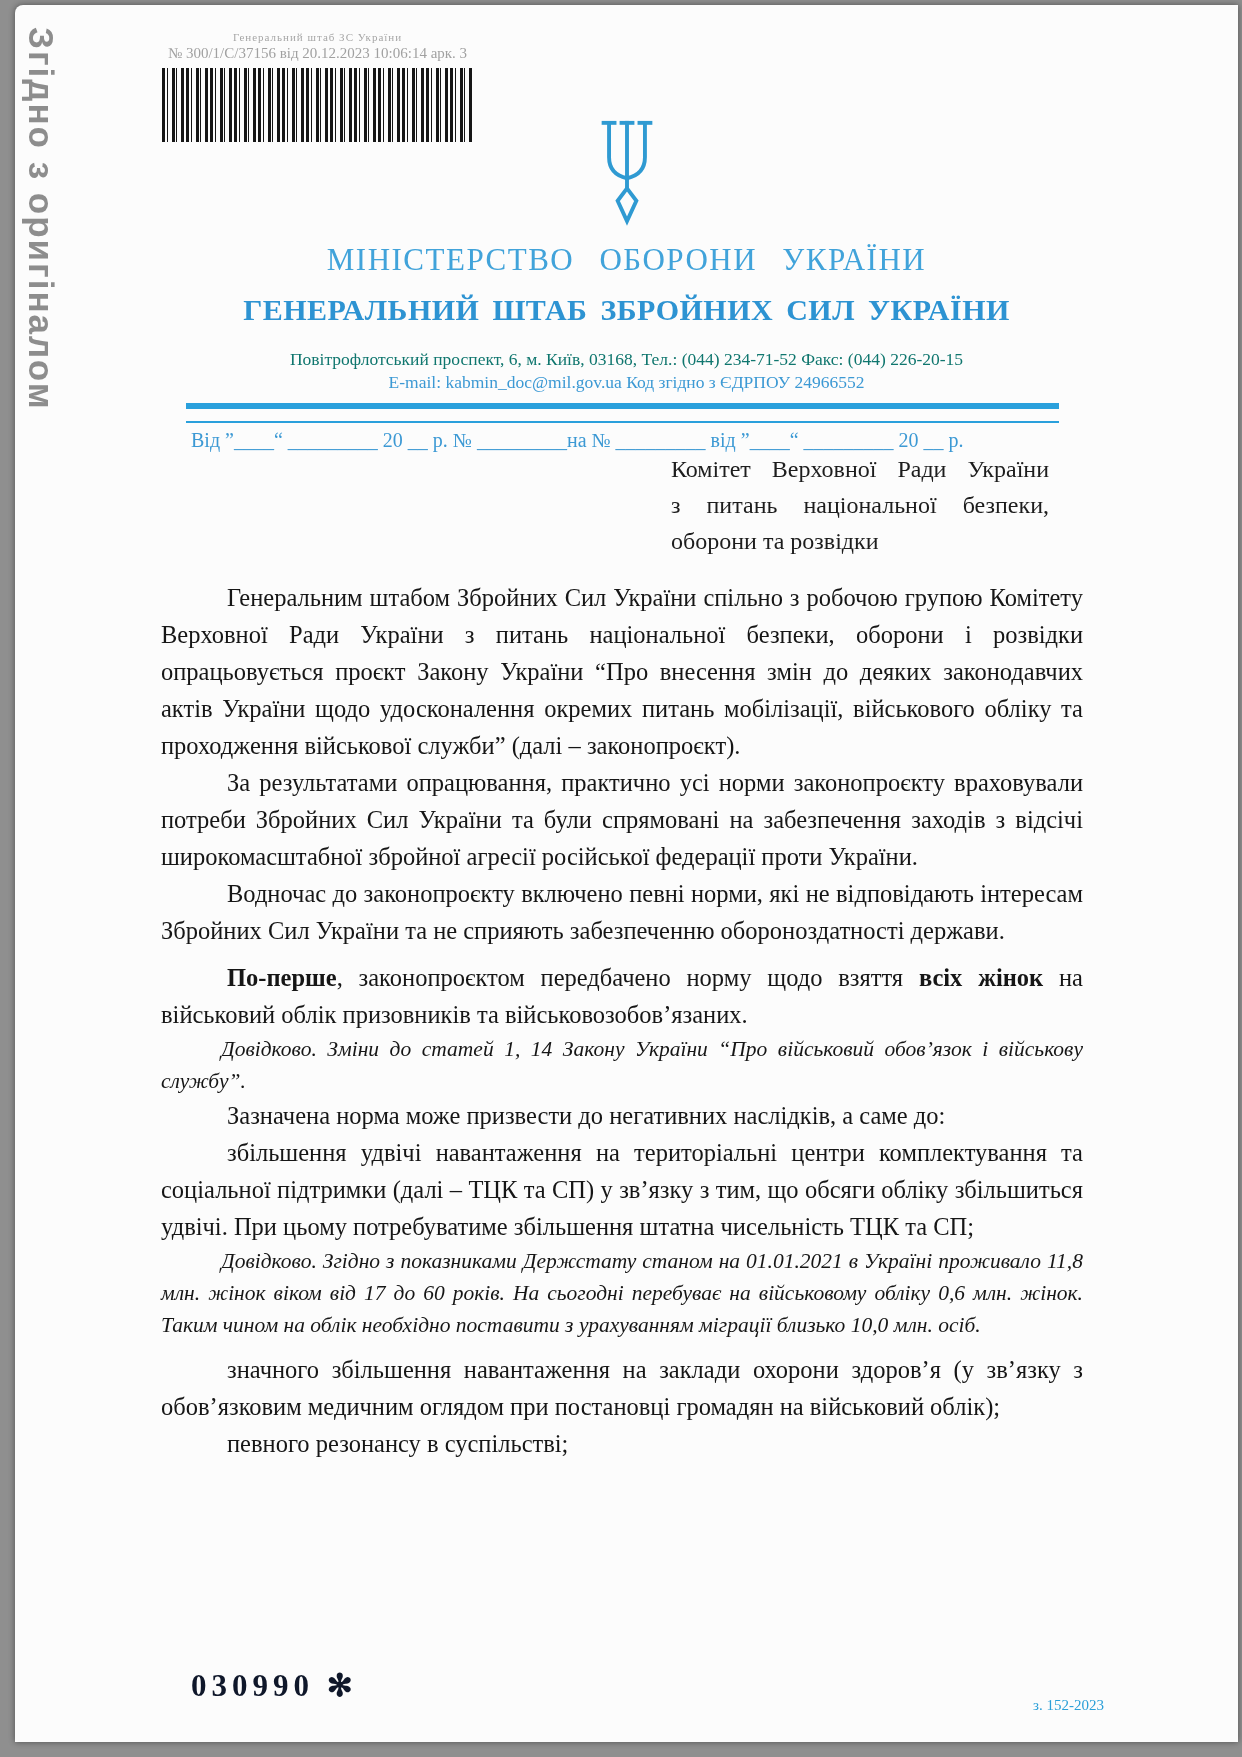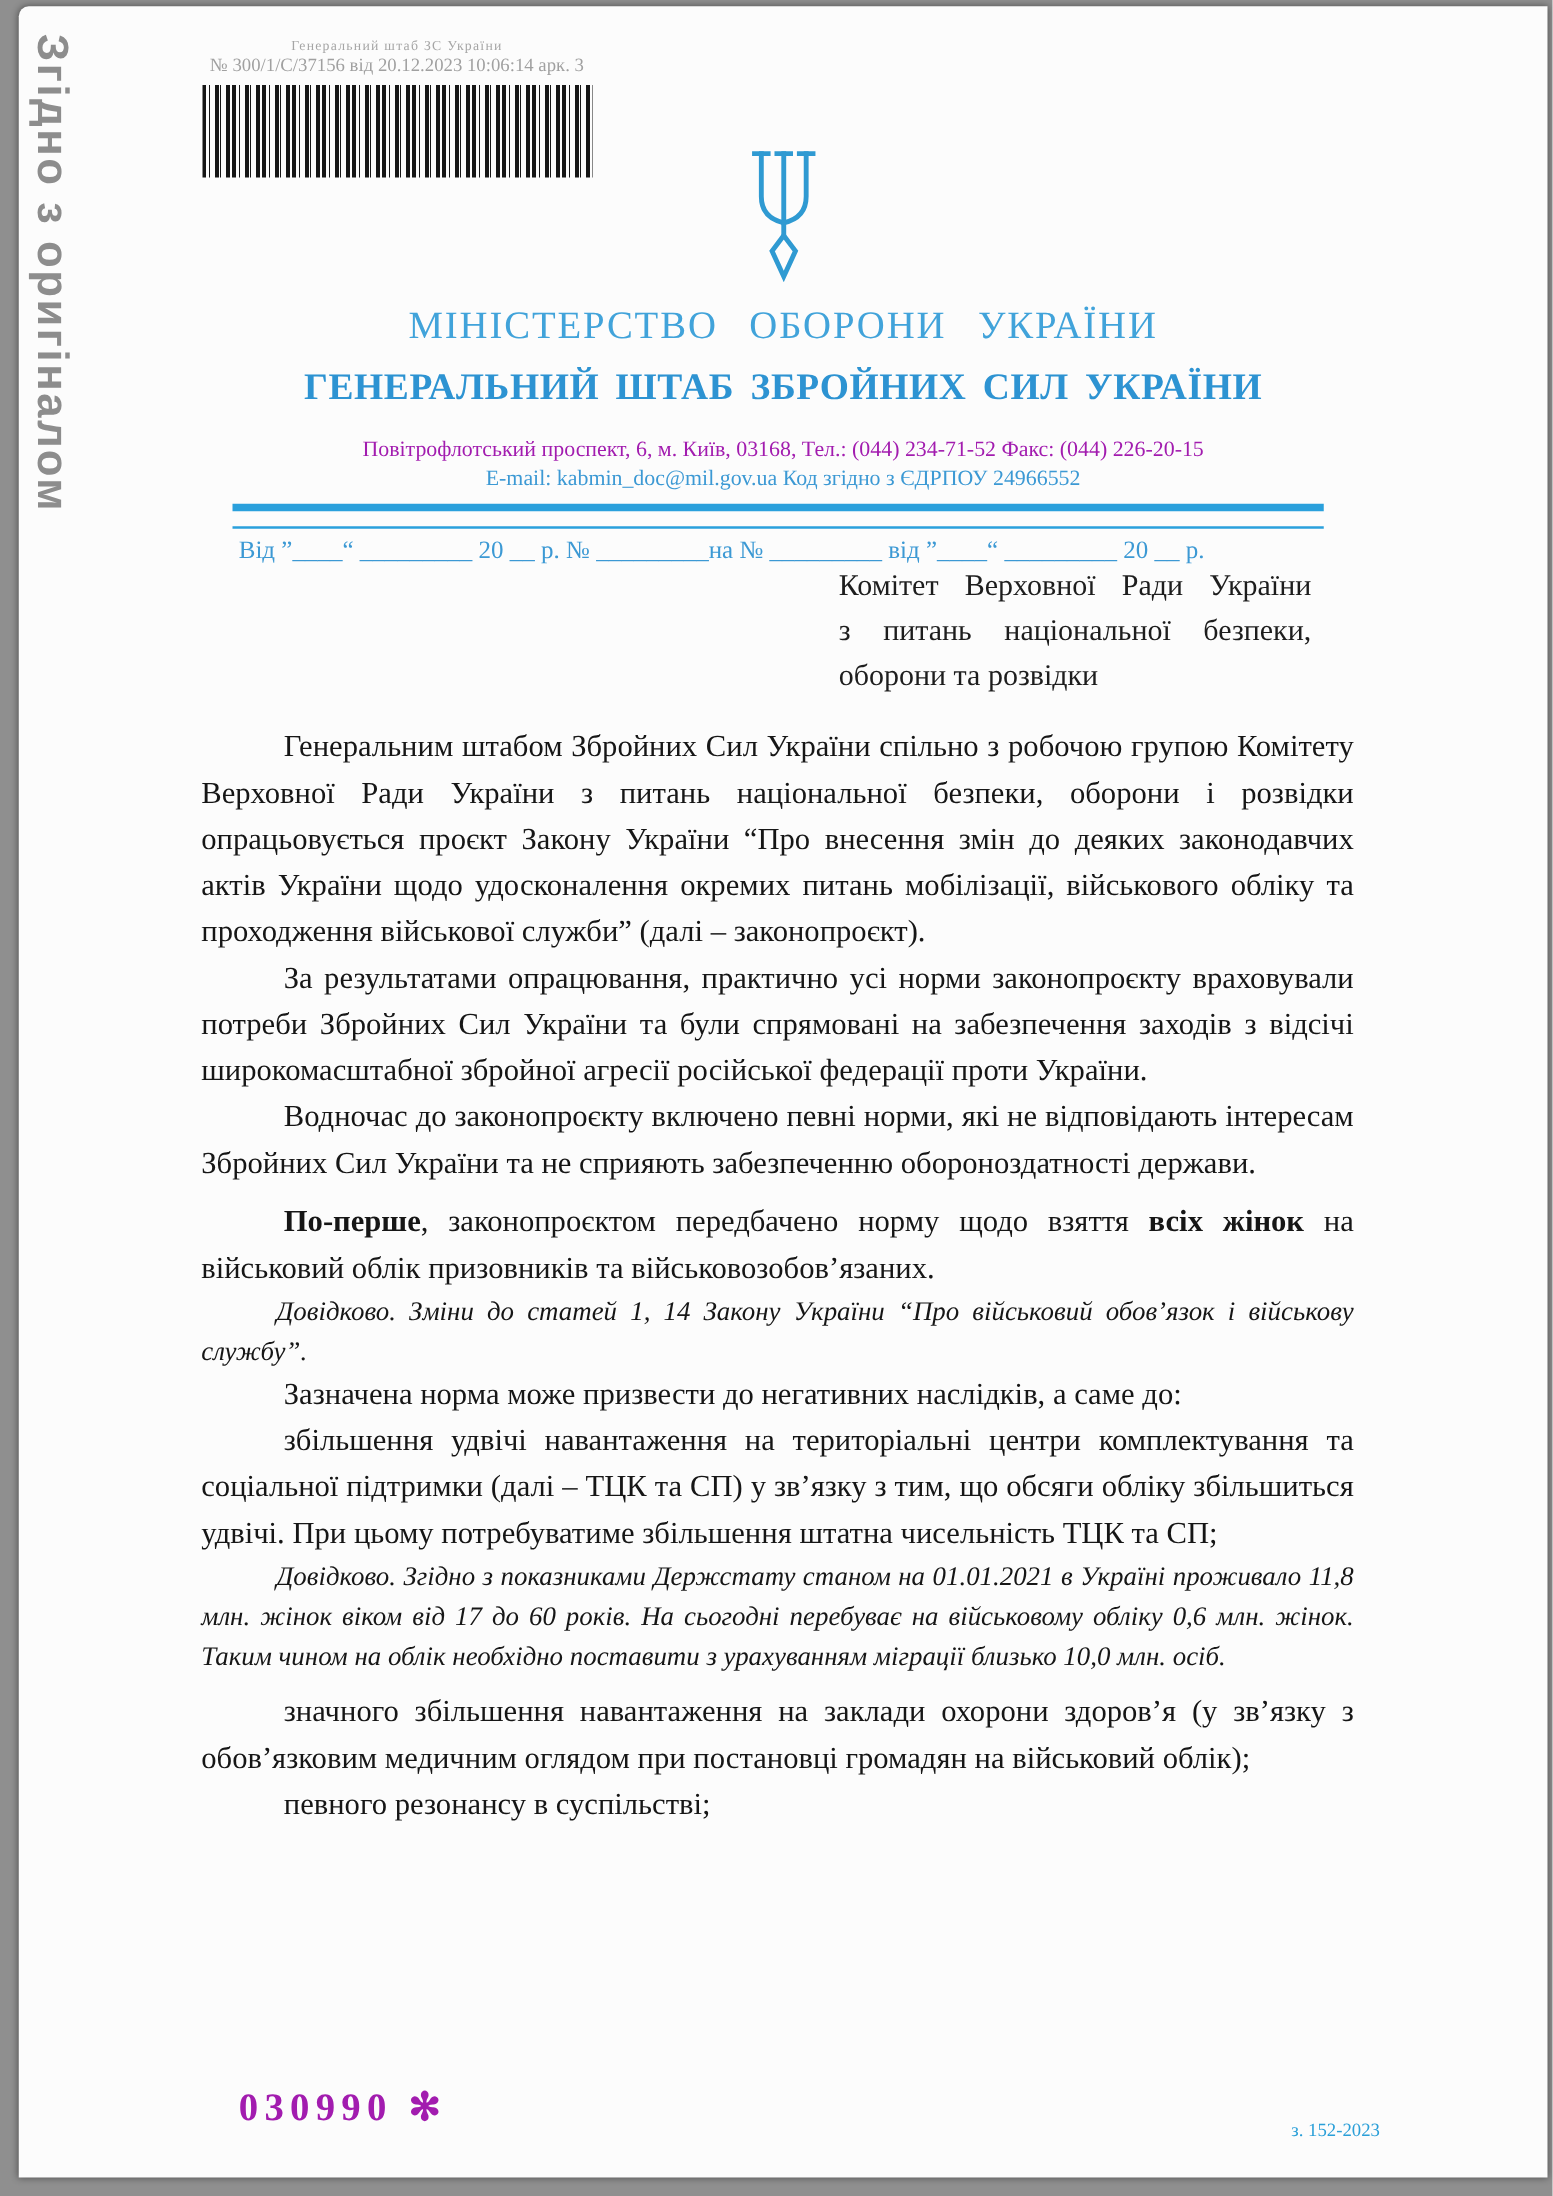--- a/index.html
+++ b/index.html
@@ -39,21 +39,21 @@
   .emblem{position:absolute;left:50%;transform:translateX(-50%);top:106px;}
   
   .h-ministry{
     position:absolute;left:0;right:0;top:237px;text-align:center;
     font-size:31px;color:#41a3da;letter-spacing:1.5px;word-spacing:16px;
   }
   .h-staff{
     position:absolute;left:0;right:0;top:288px;text-align:center;
     font-size:30px;font-weight:bold;color:#2d93d2;letter-spacing:.5px;word-spacing:5px;
   }
-  .addr1{position:absolute;left:0;right:0;top:344px;text-align:center;font-size:17.5px;color:#a21caf;}
+  .addr1{position:absolute;left:0;right:0;top:344px;text-align:center;font-size:17.5px;color:#0f766e;}
   .addr2{position:absolute;left:0;right:0;top:367px;text-align:center;font-size:17.5px;color:#3c99d4;}
   .rule{
     position:absolute;left:171px;top:398px;width:873px;height:12px;
     border-top:6px solid #2aa0dc;border-bottom:2px solid #2aa0dc;
   }
   .ref-line{
     position:absolute;left:176px;top:424px;width:850px;
     display:flex;
     font-size:20px;color:#3c99d4;white-space:nowrap;
   }
@@ -64,21 +64,21 @@
   .body-text{
     position:absolute;left:146px;top:574px;width:922px;
     font-size:24.5px;color:#161616;line-height:37px;text-align:justify;
   }
   .body-text p{margin:0;text-indent:66px;}
   .body-text p.sp{margin-top:10px;}
   .body-text p.note{font-style:italic;font-size:21.5px;line-height:32px;text-indent:60px;}
   
   .doc-num{
     position:absolute;left:176px;top:1662px;
-    font-size:31px;font-weight:bold;color:#a21caf;letter-spacing:5px;
+    font-size:31px;font-weight:bold;color:#0f172a;letter-spacing:5px;
   }
   .form-ref{position:absolute;left:1018px;top:1692px;font-size:15px;color:#2a9fd8;}
   b{font-weight:bold;}
 </style>
 </head>
 <body>
 
 <div class="page">
 
   <div class="side-stamp">Згідно з оригіналом</div>

